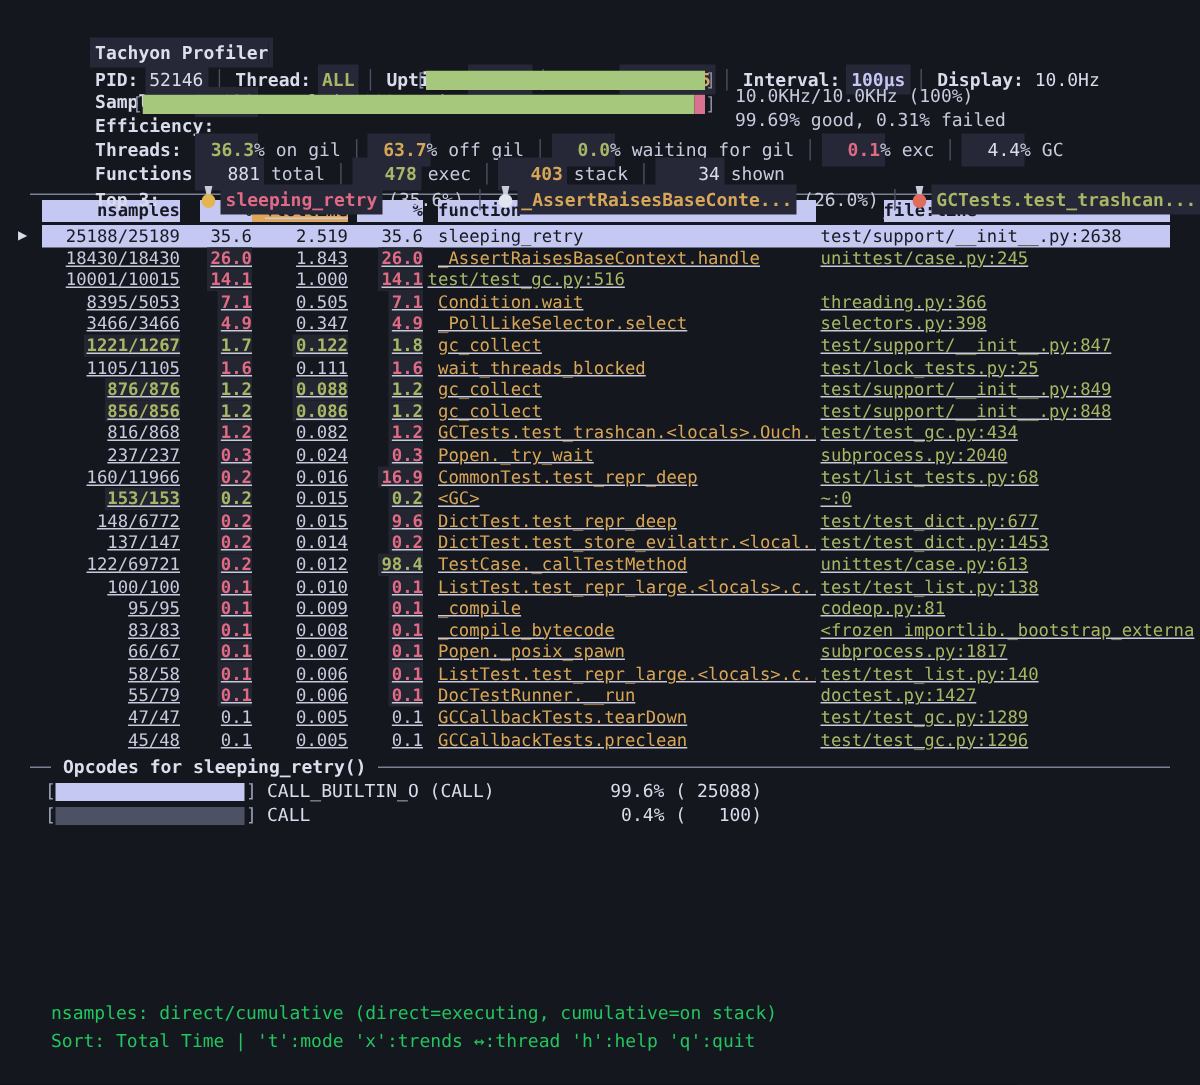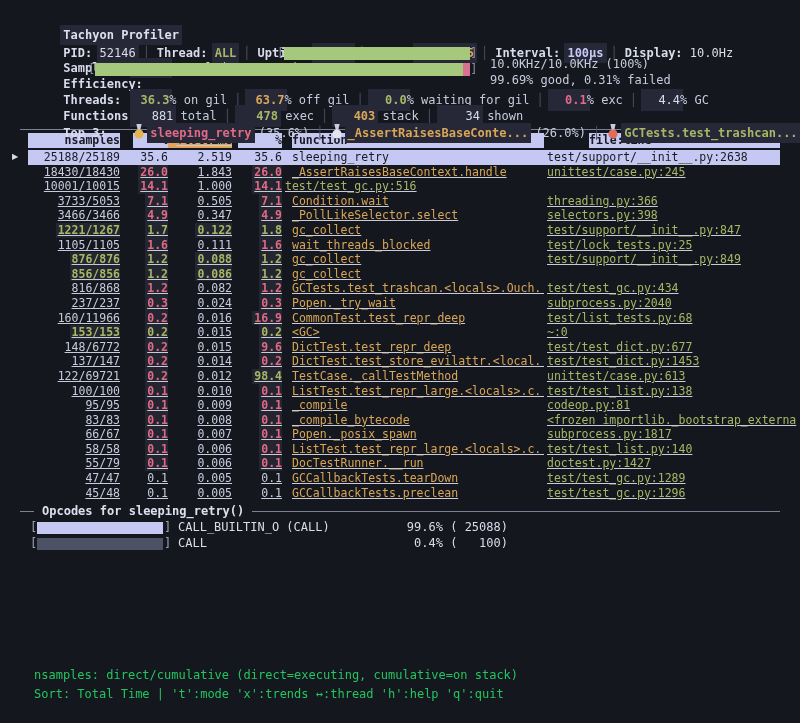--- a/index.html
+++ b/index.html
@@ -152,21 +152,21 @@
             <div class="td td-fl">unittest/case.py:245</div>
           </div>
           <div class="tr">
             <div class="td td-ns ta-r"><span class="v-plain">10001/10015</span></div>
             <div class="td ta-r"><span class="v-red">14.1</span></div>
             <div class="td ta-r"><span class="v-plain">1.000</span></div>
             <div class="td ta-r"><span class="v-red">14.1</span></div>
             <div class="td td-fl">test/test_gc.py:516</div>
           </div>
           <div class="tr">
-            <div class="td td-ns ta-r"><span class="v-plain">3733/5053</span></div>
+            <div class="td td-ns ta-r"><span class="v-plain">8395/5053</span></div>
             <div class="td ta-r"><span class="v-red">7.1</span></div>
             <div class="td ta-r"><span class="v-plain">0.505</span></div>
             <div class="td ta-r"><span class="v-red">7.1</span></div>
             <div class="td td-fn">Condition.wait</div>
             <div class="td td-fl">threading.py:366</div>
           </div>
           <div class="tr">
             <div class="td td-ns ta-r"><span class="v-plain">3466/3466</span></div>
             <div class="td ta-r"><span class="v-red">4.9</span></div>
             <div class="td ta-r"><span class="v-plain">0.347</span></div>
@@ -197,20 +197,21 @@
             <div class="td ta-r"><span class="v-green">1.2</span></div>
             <div class="td td-fn">gc_collect</div>
             <div class="td td-fl">test/support/__init__.py:849</div>
           </div>
           <div class="tr">
             <div class="td td-ns ta-r"><span class="v-green">856/856</span></div>
             <div class="td ta-r"><span class="v-green">1.2</span></div>
             <div class="td ta-r"><span class="v-green">0.086</span></div>
             <div class="td ta-r"><span class="v-green">1.2</span></div>
             <div class="td td-fn">gc_collect</div>
+            <div class="td td-fl">test/support/__init__.py:848</div>
           </div>
           <div class="tr">
             <div class="td td-ns ta-r"><span class="v-plain">816/868</span></div>
             <div class="td ta-r"><span class="v-red">1.2</span></div>
             <div class="td ta-r"><span class="v-plain">0.082</span></div>
             <div class="td ta-r"><span class="v-red">1.2</span></div>
             <div class="td td-fn">GCTests.test_trashcan.&lt;locals&gt;.Ouch...</div>
             <div class="td td-fl">test/test_gc.py:434</div>
           </div>
           <div class="tr">

